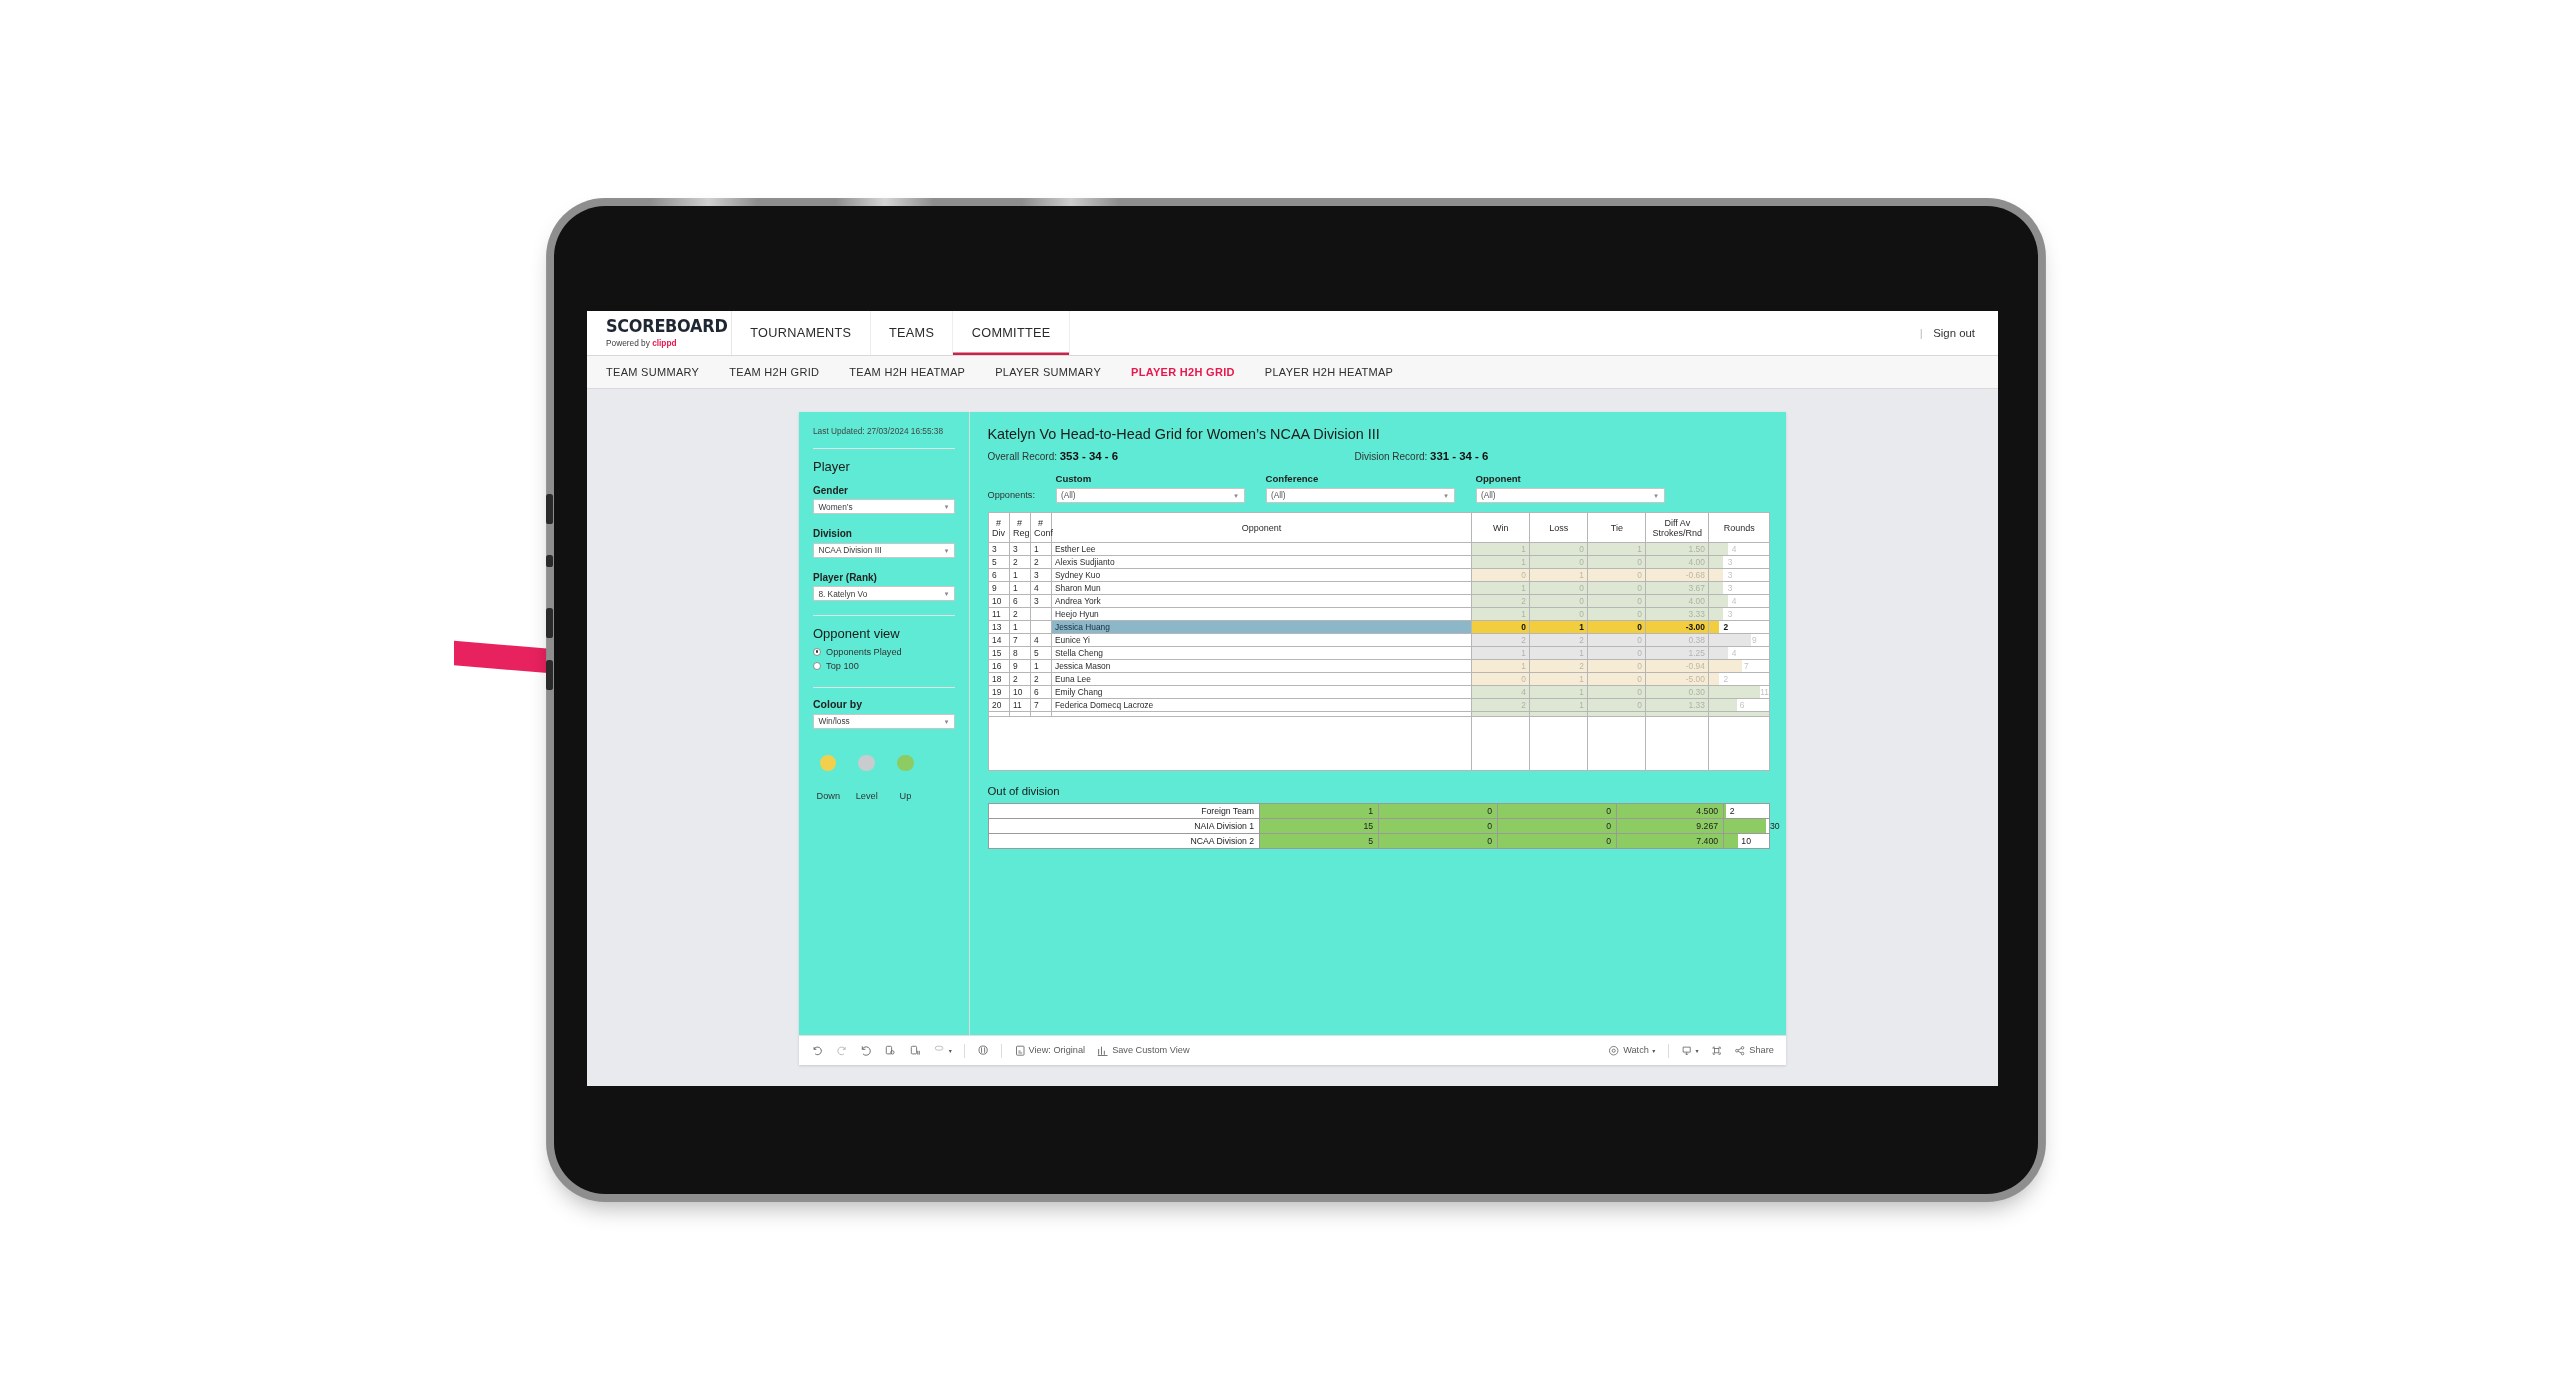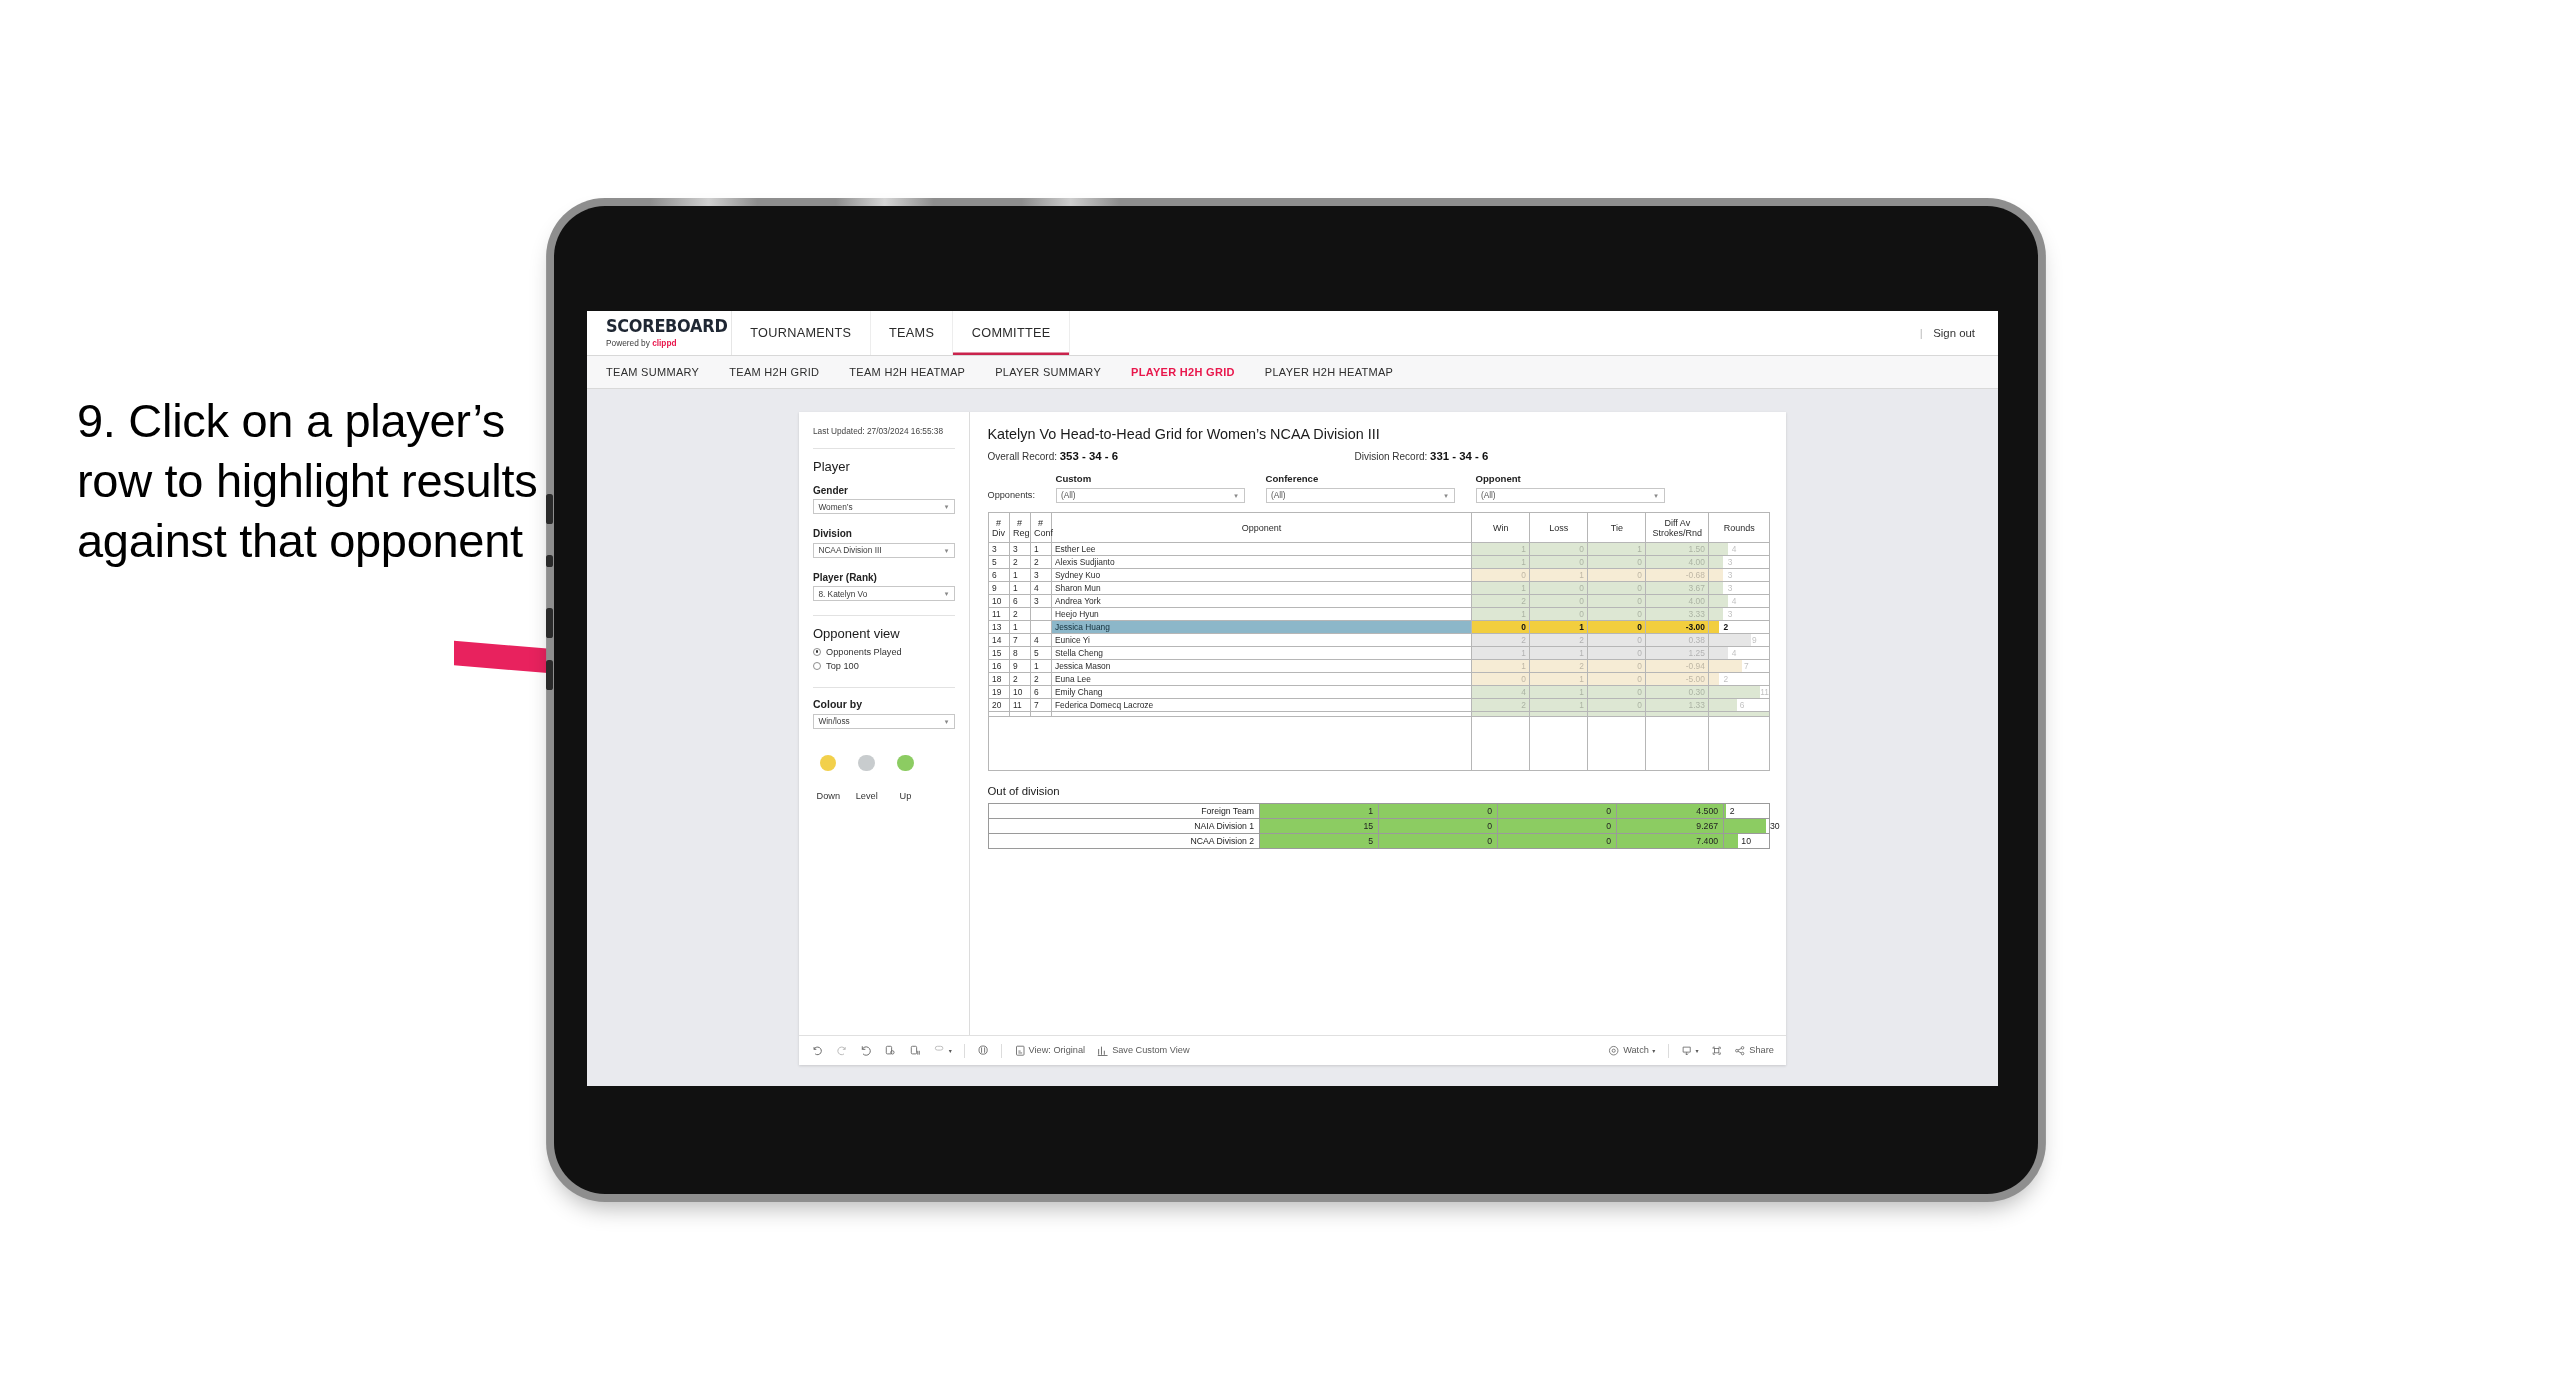--- a/index.html
+++ b/index.html
@@ -91,21 +91,21 @@
   .subnav {
     height:33px; background:#f7f7f8; border-bottom:0.9px solid #d9d9d9;
     display:flex; align-items:center; padding-left:19px; gap:30px;
   }
   .subnav .item { font-size:11px; color:#2e2e2e; letter-spacing:0.3px; cursor:pointer; }
   .subnav .item.active { color:#e8174c;font-weight:bold; }
 
   
   .canvas { padding:23px 0 0 0; height:calc(100% - 79px); background:#e9eaee; }
   .card {
-    margin:0 auto; width:987px; height:653px; background:#ffffff;
+    margin:0 auto; width:987px; height:653px; background:#5eead4;
     box-shadow:0 0.9px 2.6px rgba(0,0,0,.14);
     display:flex; flex-direction:column;
   }
   .cardbody { flex:1; display:flex; min-height:0; }
 
   
   .pane {
     width:171px; border-right:0.9px solid #dcdcdc;
     padding:14px 14px 0 14px; font-size:9.6px; color:#333;
   }
@@ -202,21 +202,20 @@
   .toolbar .divider { width:0.9px; height:14px; background:#dcdcdc; }
   .toolbar .spacer { flex:1; }
   .ti svg { display:block; }
   .caret-s { font-size:6.1px; }
 </style>
 </head>
 <body>
 
 <div id="stage">
 
-  <div id="caption">9. Click on a player’s row to highlight results against that opponent</div>
 
   <svg id="arrow" viewBox="0 0 800 160">
     <polygon points="0,34 630,86 630,58 730,100 630,142 630,114 0,62" fill="#e8225e"></polygon>
   </svg>
 
   <div id="device">
     <div id="sidebtns">
       <i style="top:0;height:30px;"></i>
       <i style="top:61px;height:12.2px;"></i>
       <i style="top:114px;height:30px;"></i>

